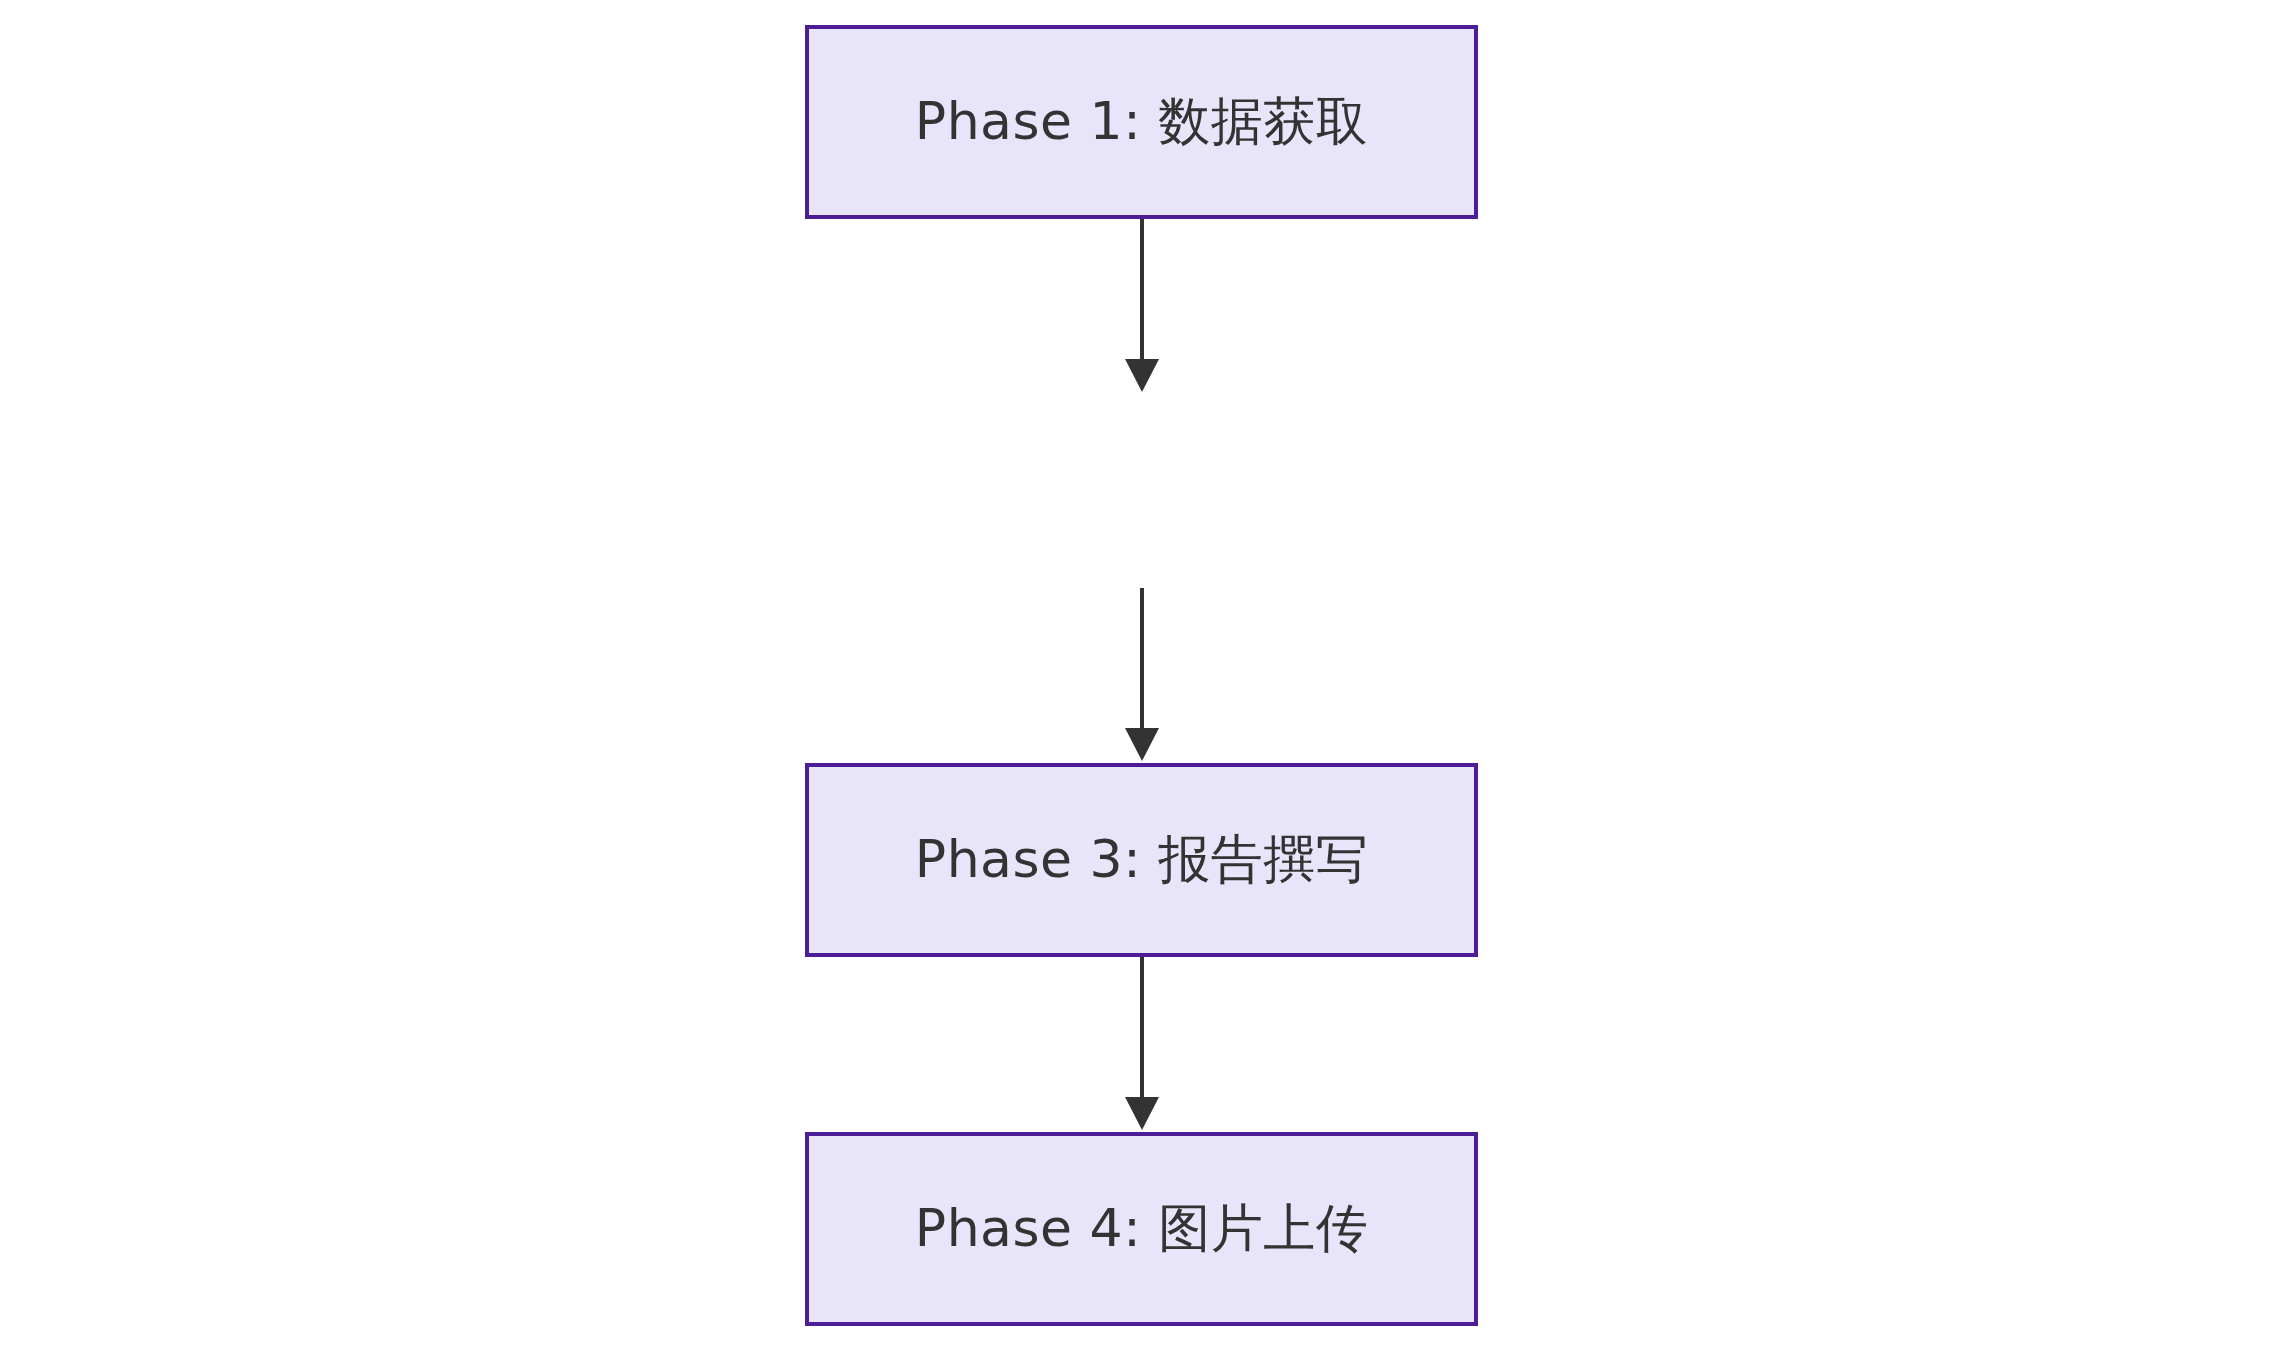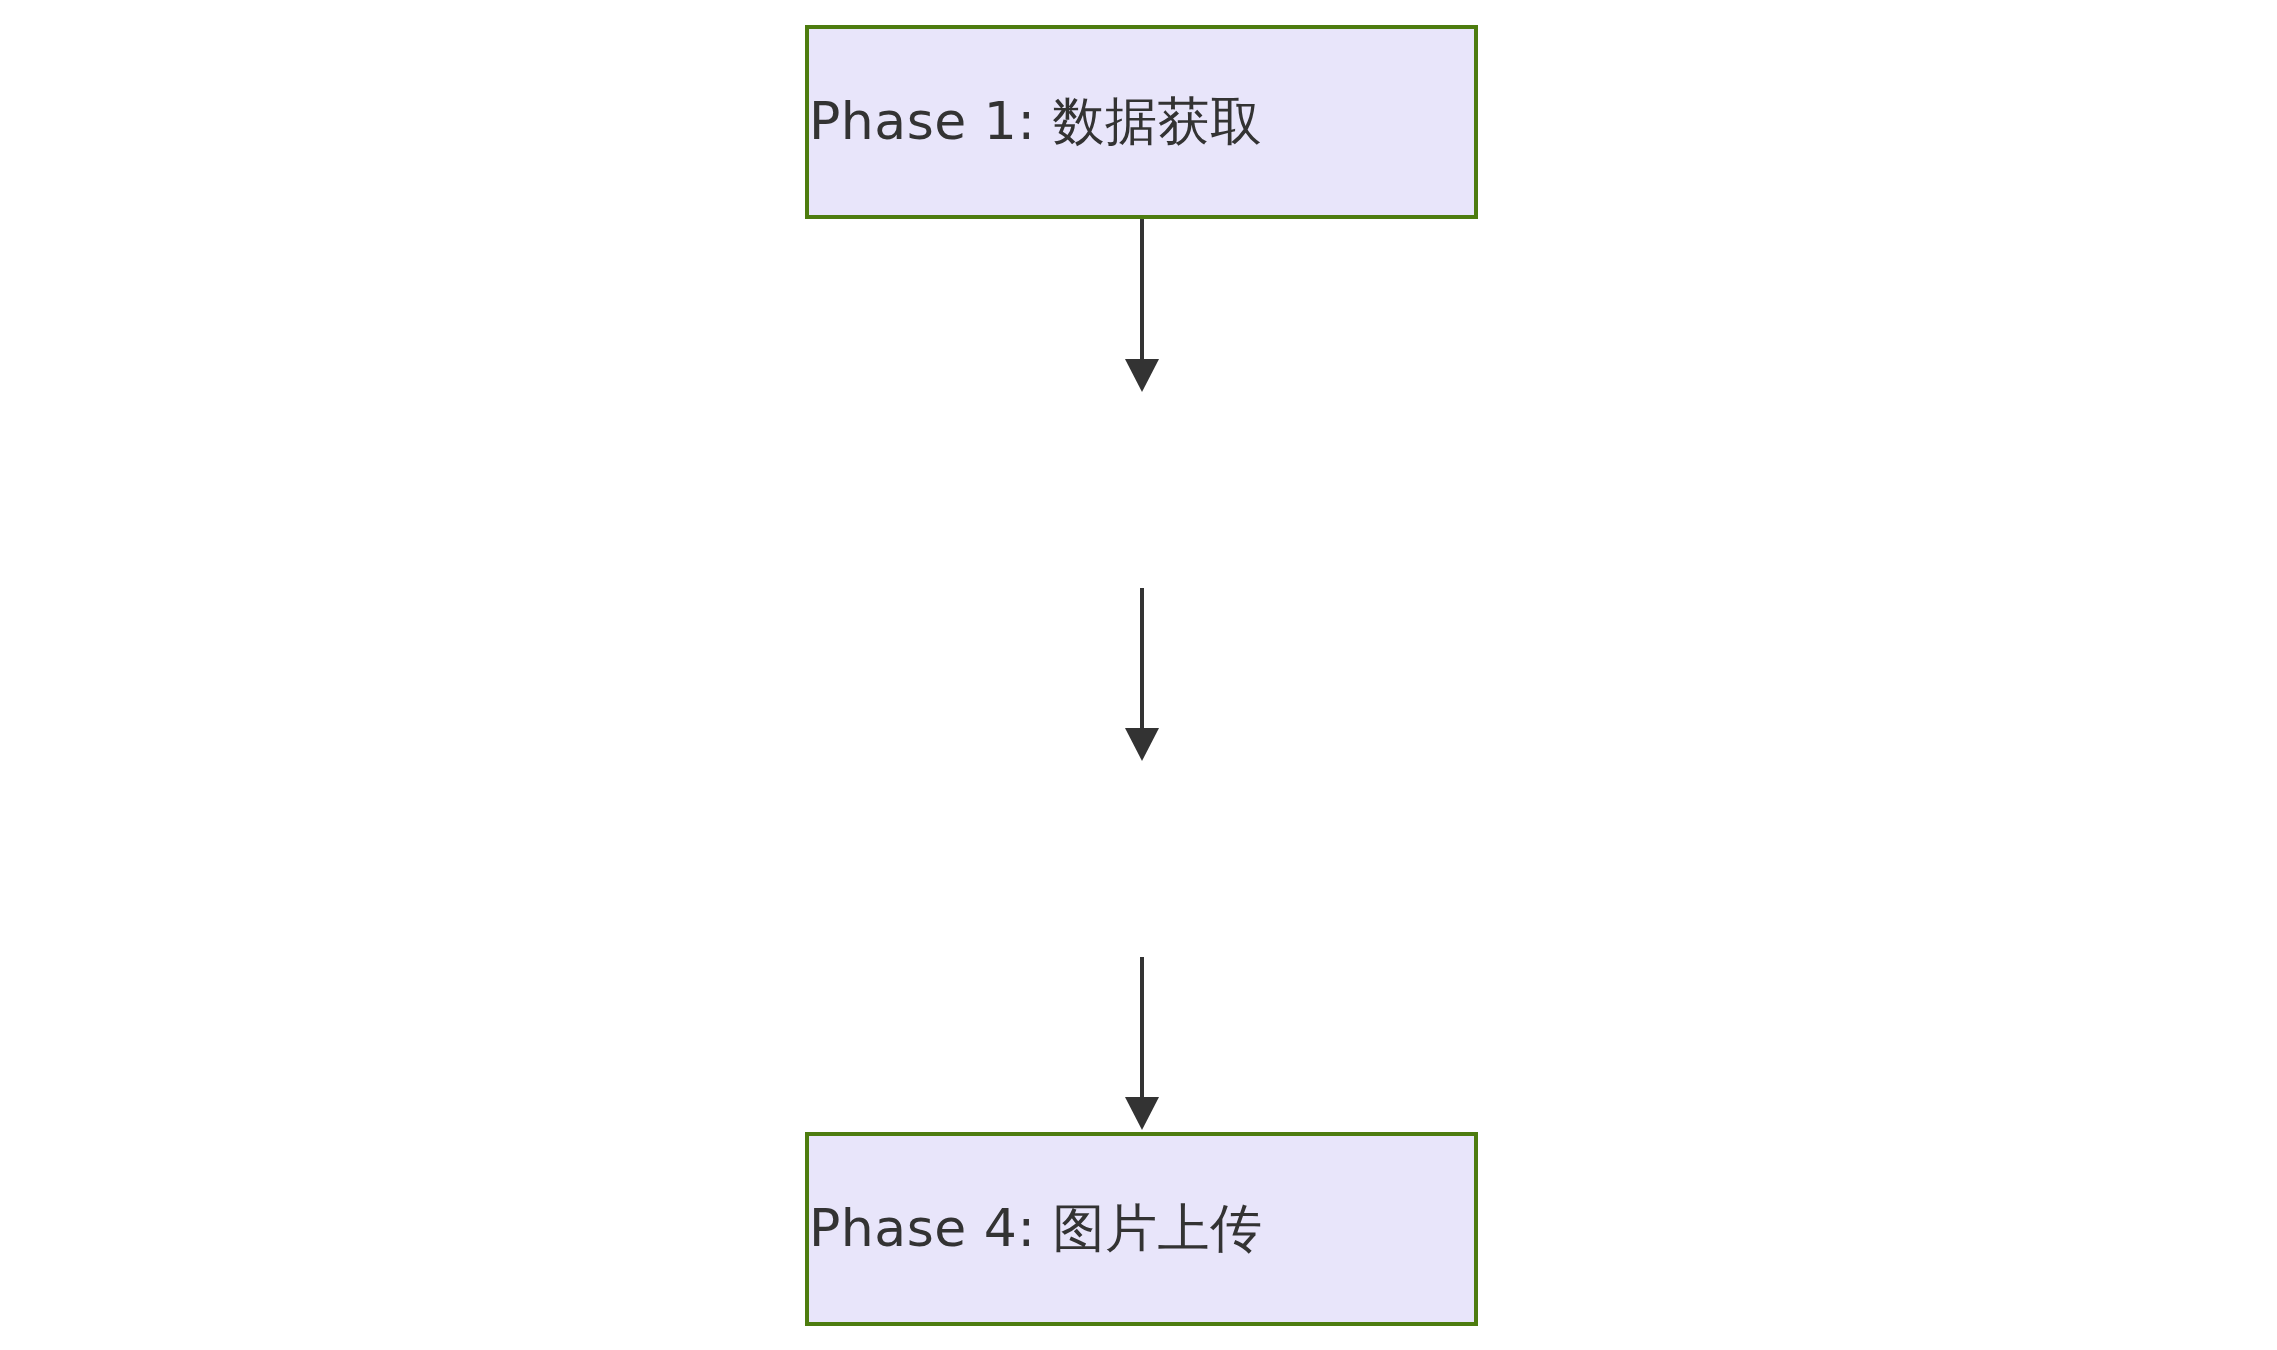--- a/index.html
+++ b/index.html
@@ -19,24 +19,24 @@
     height: 1350px;
     background: #ffffff;
   }
   .node-box {
     position: absolute;
     left: 805px;
     width: 673px;
     height: 194px;
     box-sizing: border-box;
     background: #E8E5FA;
-    border: 4px solid #4d7c0f;
+    border: 4px solid #4c1d95;
     display: flex;
     align-items: center;
-    justify-content: flex-start;
+    justify-content: center;
   }
   .node-label {
     font-family: "DejaVu Sans", "Liberation Sans", sans-serif;
     font-size: 52px;
     font-weight: 400;
     color: #333333;
     line-height: 1.1;
     white-space: nowrap;
     letter-spacing: 0.5px;
   }
@@ -82,20 +82,23 @@
   </div>
 
 
   <div class="connector conn-2">
     <svg width="64" height="175" viewBox="0 0 64 175" xmlns="http://www.w3.org/2000/svg">
       <line class="conn-line" x1="32" y1="0" x2="32" y2="146"></line>
       <polygon class="conn-head" points="32,173 15,140 49,140"></polygon>
     </svg>
   </div>
 
+  <div class="node-box node-3">
+    <span class="node-label">Phase 3: 报告撰写</span>
+  </div>
 
   <div class="connector conn-3">
     <svg width="64" height="175" viewBox="0 0 64 175" xmlns="http://www.w3.org/2000/svg">
       <line class="conn-line" x1="32" y1="0" x2="32" y2="146"></line>
       <polygon class="conn-head" points="32,173 15,140 49,140"></polygon>
     </svg>
   </div>
 
   <div class="node-box node-4">
     <span class="node-label">Phase 4: 图片上传</span>

